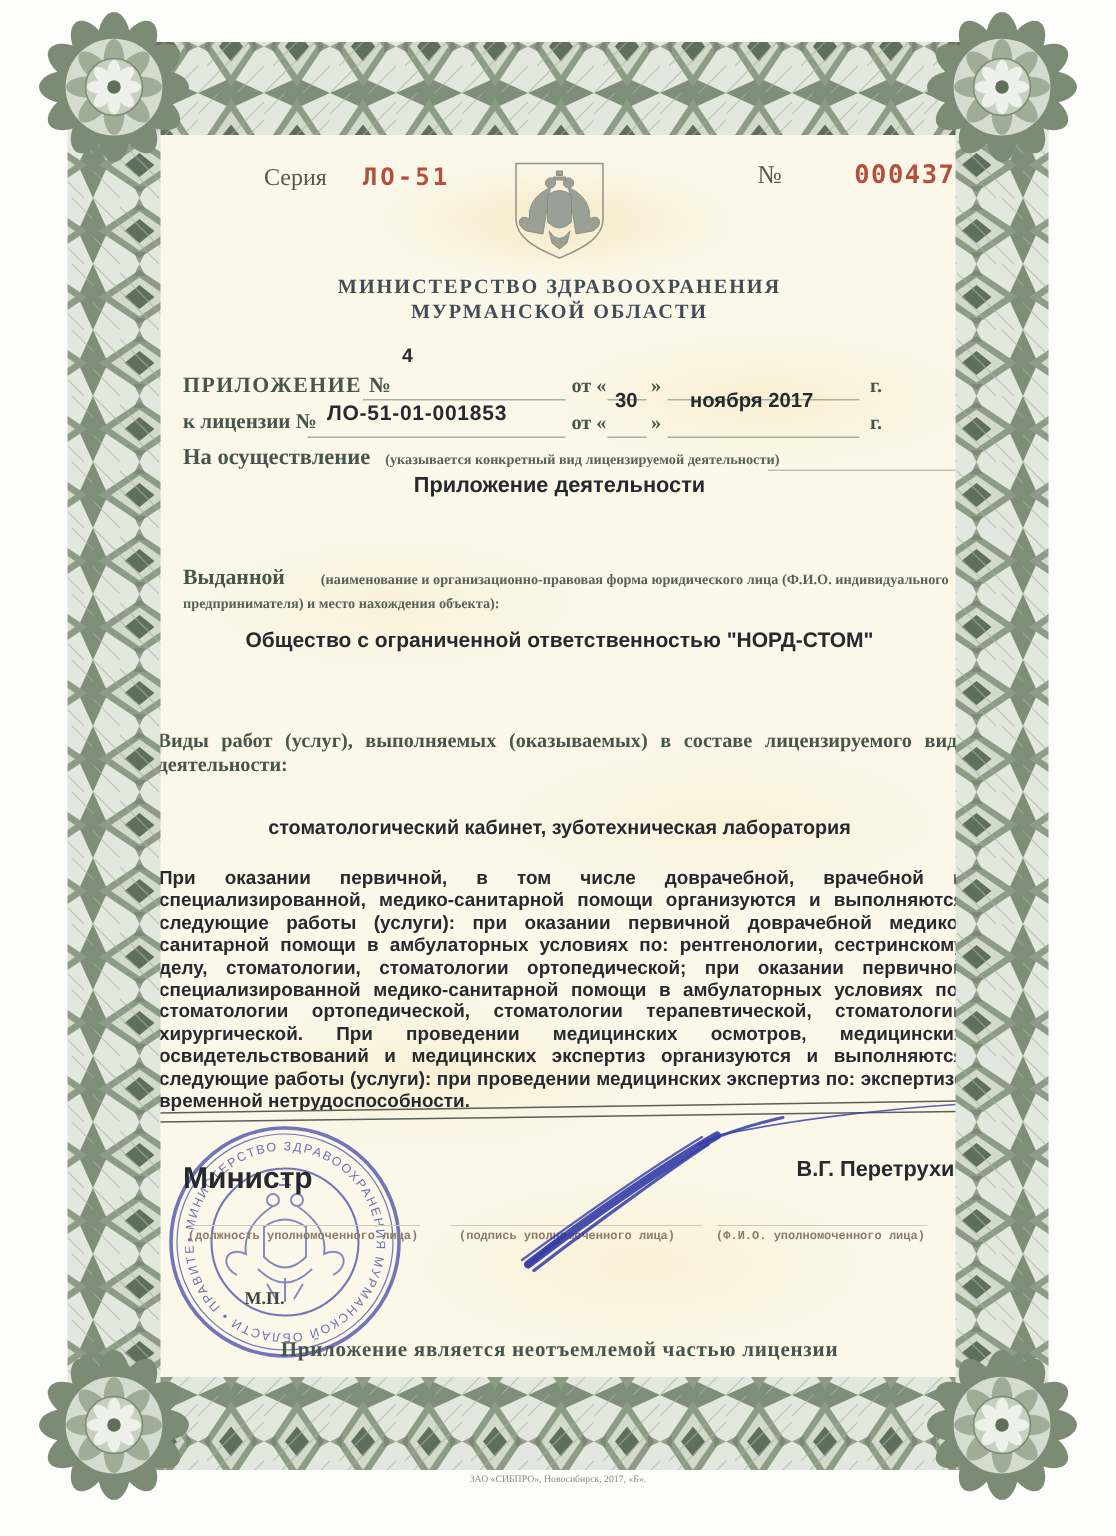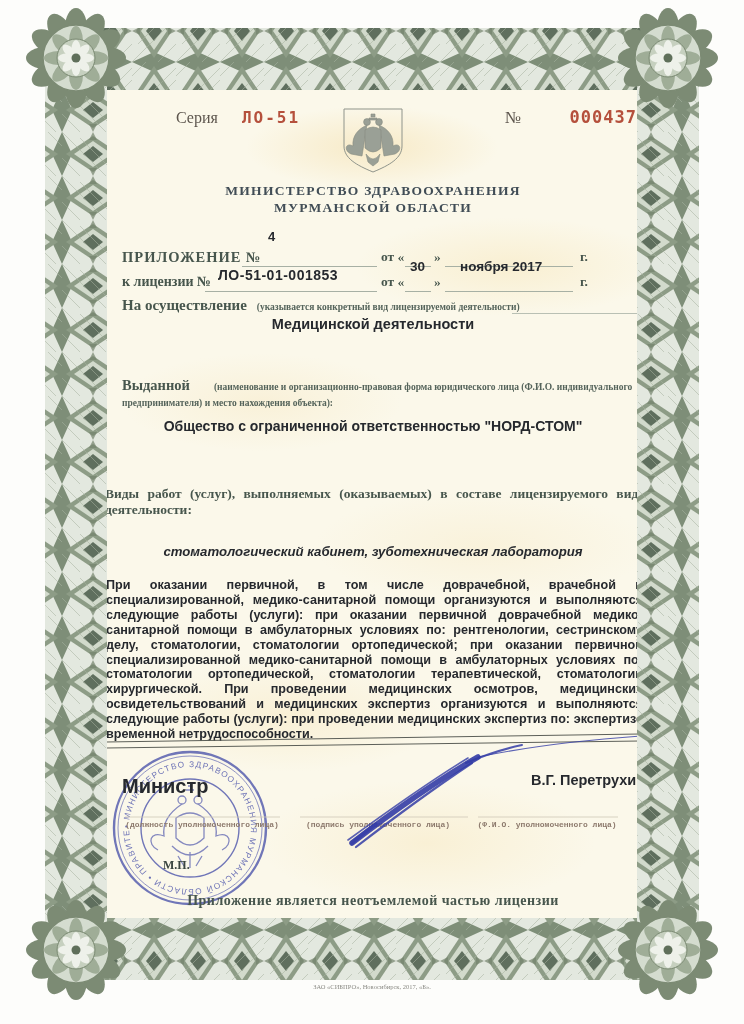--- a/index.html
+++ b/index.html
@@ -104,32 +104,32 @@
   <div class="abs typed" style="left:460px;top:259px;font-size:13.5px;">ноября 2017</div>
   <div class="rule" style="left:445px;top:291px;width:128px;"></div>
   <div class="abs serifLabel" style="left:580px;top:274px;font-size:13.5px;">г.</div>
 
   <div class="abs" style="left:122px;top:296px;width:525px;white-space:nowrap;">
     <span class="serifLabel" style="font-size:15px;">На осуществление</span>
     <span class="serifSmall" style="margin-left:6px;">(указывается конкретный вид лицензируемой деятельности)</span>
   </div>
   <div class="rule" style="left:512px;top:313px;width:128px;border-color:#b9c0b4;"></div>
 
-  <div class="abs typed center" style="left:100px;top:316px;width:546px;font-size:14.5px;">Медицинской деятельности</div>
+  <div class="abs typed center" style="left:100px;top:316px;width:546px;font-size:14.5px;">Приложение деятельности</div>
 
   <div class="abs" style="left:122px;top:378px;width:522px;line-height:13px;">
     <span class="serifLabel" style="font-size:14.5px;">Выданной</span>
     <span class="serifSmall" style="margin-left:20px;font-weight:bold;">(наименование и организационно-правовая форма юридического лица (Ф.И.О. индивидуального предпринимателя) и место нахождения объекта):</span>
   </div>
 
   <div class="abs typed center" style="left:100px;top:418px;width:546px;font-size:14px;">Общество с ограниченной ответственностью "НОРД-СТОМ"</div>
 
   <div class="abs serifLabel just" style="left:105px;top:486px;width:540px;font-size:13.5px;line-height:16px;word-spacing:3px;">Виды работ (услуг), выполняемых (оказываемых) в составе лицензируемого вида деятельности:</div>
 
-  <div class="abs typed center" style="left:100px;top:544px;width:546px;font-size:13.2px;font-style:italic;">стоматологический кабинет, зуботехническая лаборатория</div>
+  <div class="abs typed center" style="left:100px;top:544px;width:546px;font-size:13.2px;">стоматологический кабинет, зуботехническая лаборатория</div>
 
   <div class="abs typed just" style="left:106px;top:578px;width:537px;font-size:12.6px;line-height:14.9px;">При оказании первичной, в том числе доврачебной, врачебной и специализированной, медико-санитарной помощи организуются и выполняются следующие работы (услуги): при оказании первичной доврачебной медико-санитарной помощи в амбулаторных условиях по: рентгенологии, сестринскому делу, стоматологии, стоматологии ортопедической; при оказании первичной специализированной медико-санитарной помощи в амбулаторных условиях по: стоматологии ортопедической, стоматологии терапевтической, стоматологии хирургической. При проведении медицинских осмотров, медицинских освидетельствований и медицинских экспертиз организуются и выполняются следующие работы (услуги): при проведении медицинских экспертиз по: экспертизе временной нетрудоспособности.</div>
 
   <div class="abs typed" style="left:122px;top:775px;font-size:20px;">Министр</div>
   <div class="abs typed" style="left:505px;top:772px;width:140px;text-align:right;font-size:14.5px;">В.Г. Перетрухин</div>
 
   <div class="abs caption" style="left:122px;top:820px;width:160px;text-align:center;">(должность уполномоченного лица)</div>
   <div class="abs caption" style="left:298px;top:820px;width:160px;text-align:center;">(подпись уполномоченного лица)</div>
   <div class="abs caption" style="left:472px;top:820px;width:150px;text-align:center;">(Ф.И.О. уполномоченного лица)</div>
 

